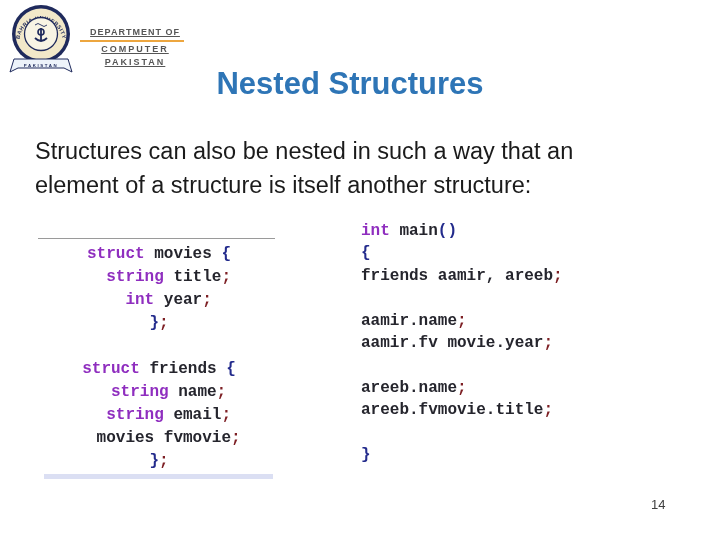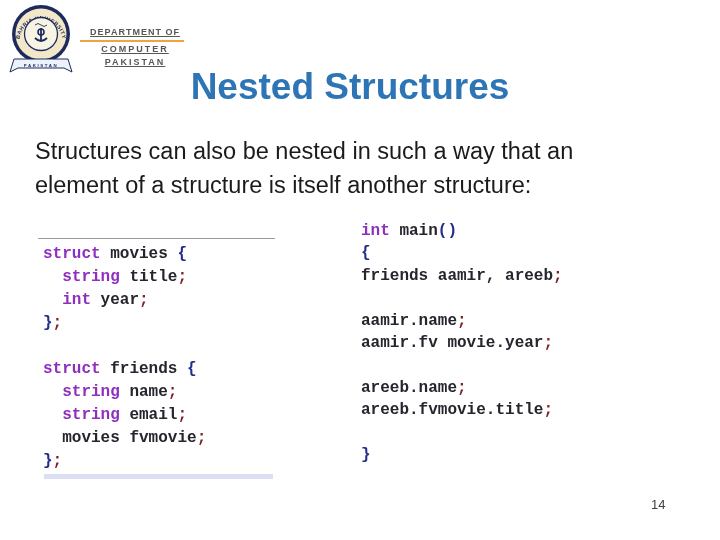--- a/index.html
+++ b/index.html
@@ -15,35 +15,35 @@
     color:#565656; font-size:9px; font-weight:600; letter-spacing:1px;
     line-height:11px;
     text-decoration:underline;
   }
   .dept-l1 { white-space:nowrap; }
   .dept-underline { height:2px; background:var(--underline); margin:2px 0 2px -9px; width:104px; }
   .dept-l2, .dept-l3 { margin-top:2px; letter-spacing:2px; }
   
   .title {
     position:absolute; left:0; right:20px; top:66px; text-align:center;
-    font-size:37px; font-weight:bold; color:var(--title);
+    font-size:31px; font-weight:bold; color:var(--title);
   }
   .body-text {
     position:absolute; left:35px; top:134px; width:640px;
     font-size:23.5px; line-height:34px; color:#1b1b1b;
   }
   
   .code {
     font-family:"Liberation Mono","DejaVu Sans Mono",monospace;
     font-size:16px; font-weight:bold; color:var(--plain);
   }
   .code-line { white-space:pre; }
   .code-left {
     position:absolute; left:38px; top:238px; width:237px;
-    border-top:1px solid #9a9a9a; padding:4px 0 0 5px; background:#ffffff;
+    border-top:1px solid #9a9a9a; padding:4px 0 0 5px; background:#ffffff;text-align:center;
   }
   .code-left .code-line { line-height:23px; }
   .code-bottom-bar { height:5px; background:#dbdff3; margin:1px 2px 0 1px; }
   .code-right { position:absolute; left:361px; top:220px; }
   .code-right .code-line { line-height:22.4px; }
   .tok-k { color:var(--keyword); }
   .tok-p { color:var(--plain); }
   .tok-b { color:var(--brace); }
   .tok-s { color:var(--semicolon); }
   

